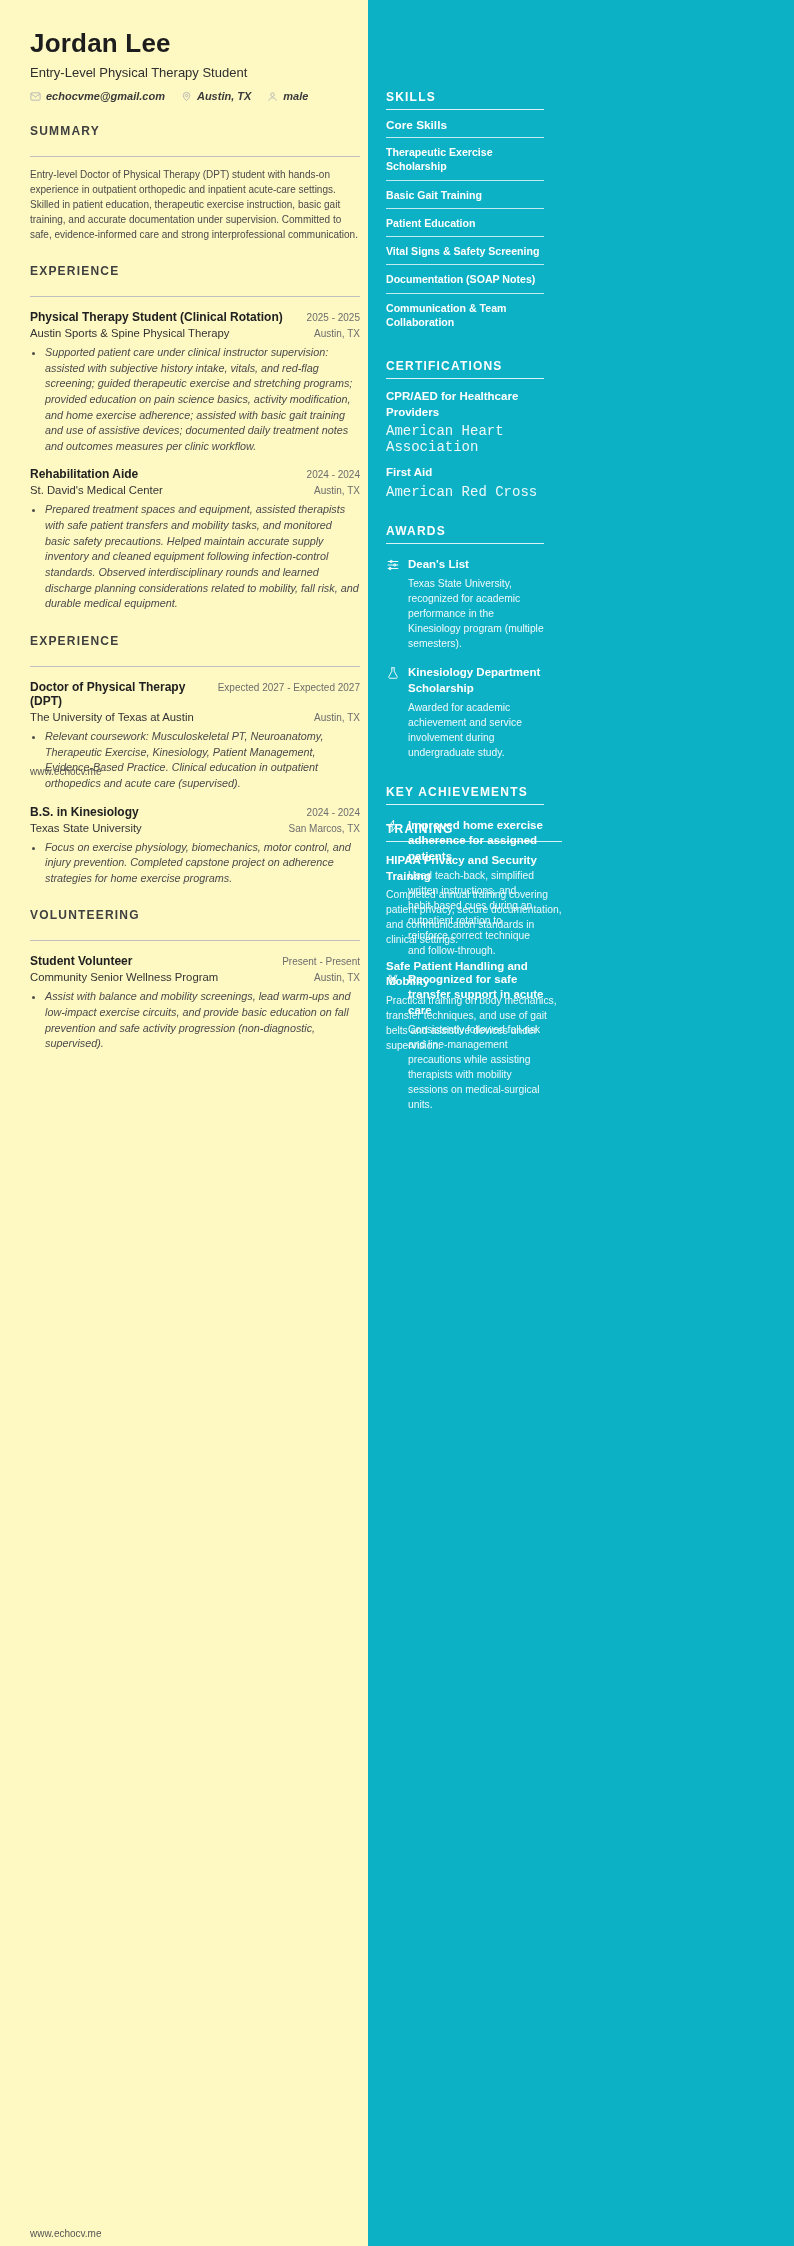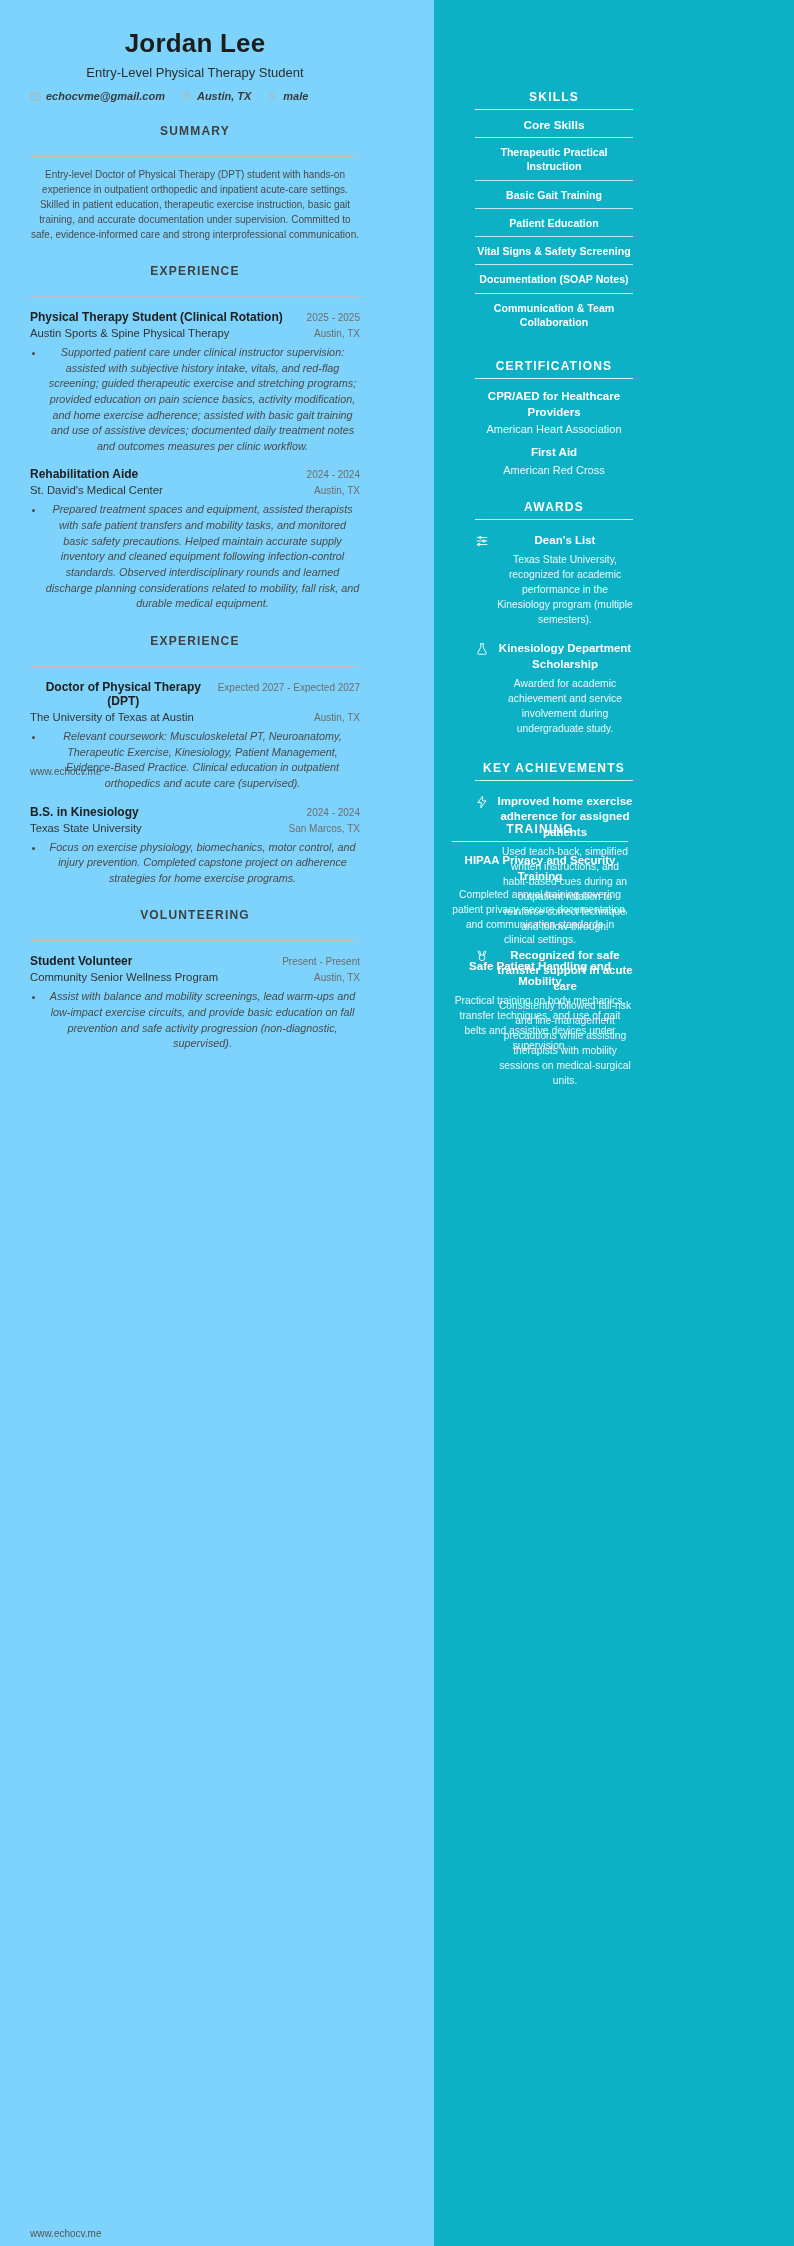--- a/index.html
+++ b/index.html
@@ -1,19 +1,19 @@
 <!DOCTYPE html>
 <html style="--accent: #0db1c6;"><head>
 <meta charset="utf-8">
 <style>
   * { margin:0; padding:0; box-sizing:border-box; }
   html,body { background:#ffffff; }
   body { font-family:"Liberation Sans", sans-serif; color:#333; }
 
-  .page { position:relative; width:794px; height:2246px; background:#7dd3fc; overflow:hidden;text-align:center; }
+  .page { position:relative; width:794px; height:2246px; background:#fef9c3; overflow:hidden; }
 
   
   .main { position:absolute; top:0; left:0; width:368px; padding:28px 8px 0 30px; }
 
   .person-name { font-size:26px; font-weight:800; color:#1d1d1d; letter-spacing:.2px; }
   .person-title { font-size:13px; font-weight:500; color:#2e2e2e; margin-top:6px; }
 
   .contact-row { display:flex; align-items:center; gap:16px; margin-top:10px; flex-wrap:wrap; }
   .contact-item { display:flex; align-items:center; gap:5px; font-size:11px; font-weight:700; color:#3a3a3a;font-style:italic; }
   .contact-item svg { width:11px; height:11px; stroke:#b3b3b3; fill:none; stroke-width:2; }
@@ -32,37 +32,37 @@
   .entry-org { font-size:11.3px; color:#333; }
   .entry-loc { font-size:10px; color:#6d6d6d; white-space:nowrap; }
   .bullets { margin:6px 0 0 15px;font-style:italic; }
   .bullets li { font-size:10.8px; line-height:1.45; color:#4a4a4a; margin-bottom:3px; }
 
   .footer-url { position:absolute; font-size:10px; color:#555; }
   .footer-top { left:30px; top:766px; }
   .footer-bottom { left:30px; top:2228px; }
 
   
-  .sidebar { position:absolute; top:0; right:0; width:360px; height:2246px;
-             background:var(--accent, #0db1c6); color:#fff;padding-left:23px; }
+  .sidebar { position:absolute; top:0; right:0; width:426px; height:2246px;
+             background:var(--accent, #0db1c6); color:#fff; }
   .side-inner { padding:90px 0 0 18px; width:176px; }
 
   .side-section { margin-bottom:24px; }
   .side-heading { font-size:12px; font-weight:700; letter-spacing:1.2px; color:#ffffff;
                   padding-bottom:5px; border-bottom:1px solid rgba(255,255,255,.85); }
 
   .skill-group { font-size:11.8px; font-weight:700; padding:8px 0 5px;
                  border-bottom:1px solid rgba(255,255,255,.75); }
   .skill-item { font-size:10.6px; font-weight:700; line-height:1.35; padding:7px 0 6px;
                 border-bottom:1px solid rgba(255,255,255,.75); }
   .skill-item:last-child { border-bottom:none; }
 
   .cert-item { margin-top:10px; }
   .cert-name { font-size:11.5px; font-weight:700; line-height:1.35; }
-  .cert-issuer { font-size:11px; color:rgba(255,255,255,.92); margin-top:3px; }
+  .cert-issuer { font-size:14px; color:rgba(255,255,255,.92); margin-top:3px;font-family:Liberation Mono, monospace; }
 
   .ico-item { display:flex; gap:8px; margin-top:13px; }
   .ico-item svg { width:14px; height:14px; flex:0 0 14px; margin-top:1px;
                   stroke:#fff; fill:none; stroke-width:1.6; }
   .ico-title { font-size:11.5px; font-weight:700; line-height:1.35; }
   .ico-desc { font-size:10.3px; line-height:1.45; color:rgba(255,255,255,.93); margin-top:5px; }
 
   .training-section { position:absolute; left:18px; top:822px; width:176px; }
   .training-item { margin-top:11px; }
   .training-name { font-size:11.5px; font-weight:700; line-height:1.35; }
@@ -193,21 +193,21 @@
 
   <div class="footer-url footer-top">www.echocv.me</div>
   <div class="footer-url footer-bottom">www.echocv.me</div>
 
   <aside class="sidebar">
     <div class="side-inner">
 
       <section class="side-section">
         <h2 class="side-heading">SKILLS</h2>
         <div class="skill-group">Core Skills</div>
-        <div class="skill-item">Therapeutic Practical Instruction</div>
+        <div class="skill-item">Therapeutic Exercise Scholarship</div>
         <div class="skill-item">Basic Gait Training</div>
         <div class="skill-item">Patient Education</div>
         <div class="skill-item">Vital Signs &amp; Safety Screening</div>
         <div class="skill-item">Documentation (SOAP Notes)</div>
         <div class="skill-item">Communication &amp; Team Collaboration</div>
       </section>
 
       <section class="side-section">
         <h2 class="side-heading">CERTIFICATIONS</h2>
         <div class="cert-item">

